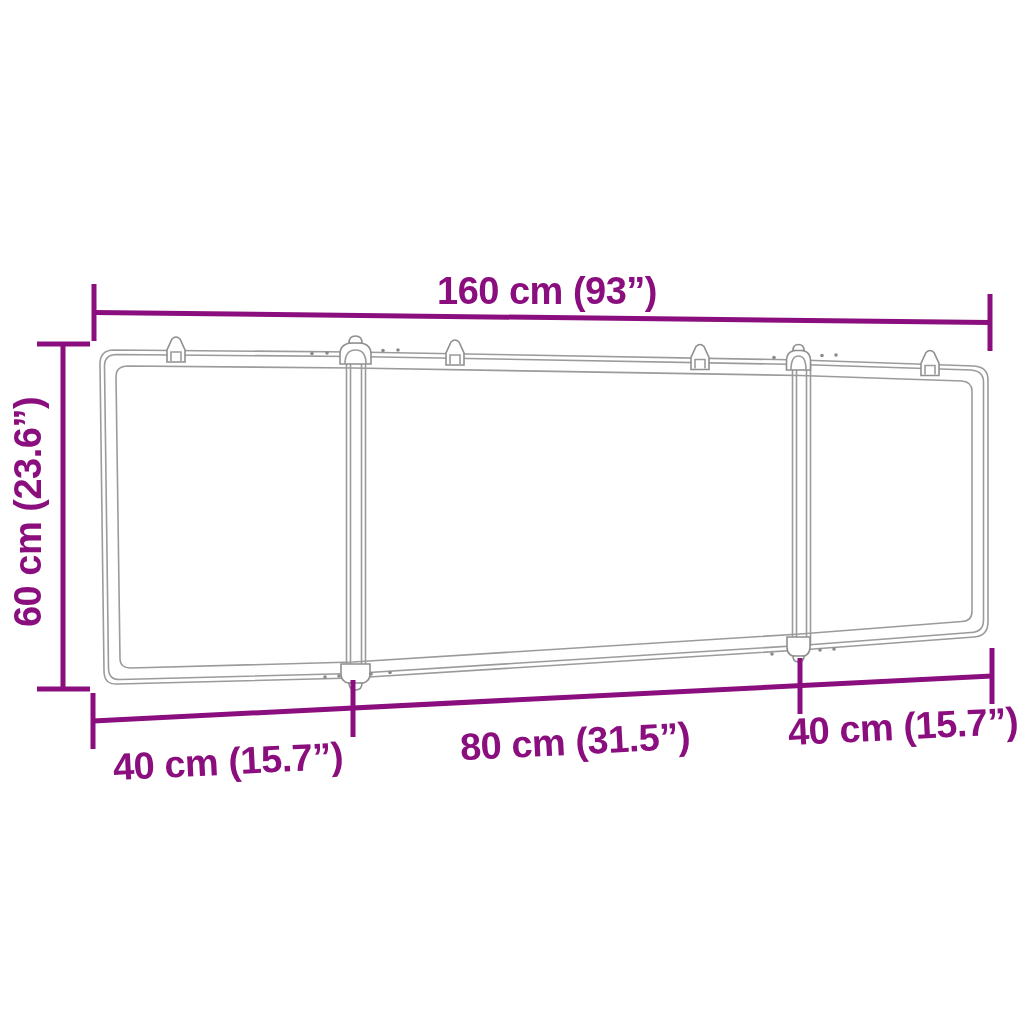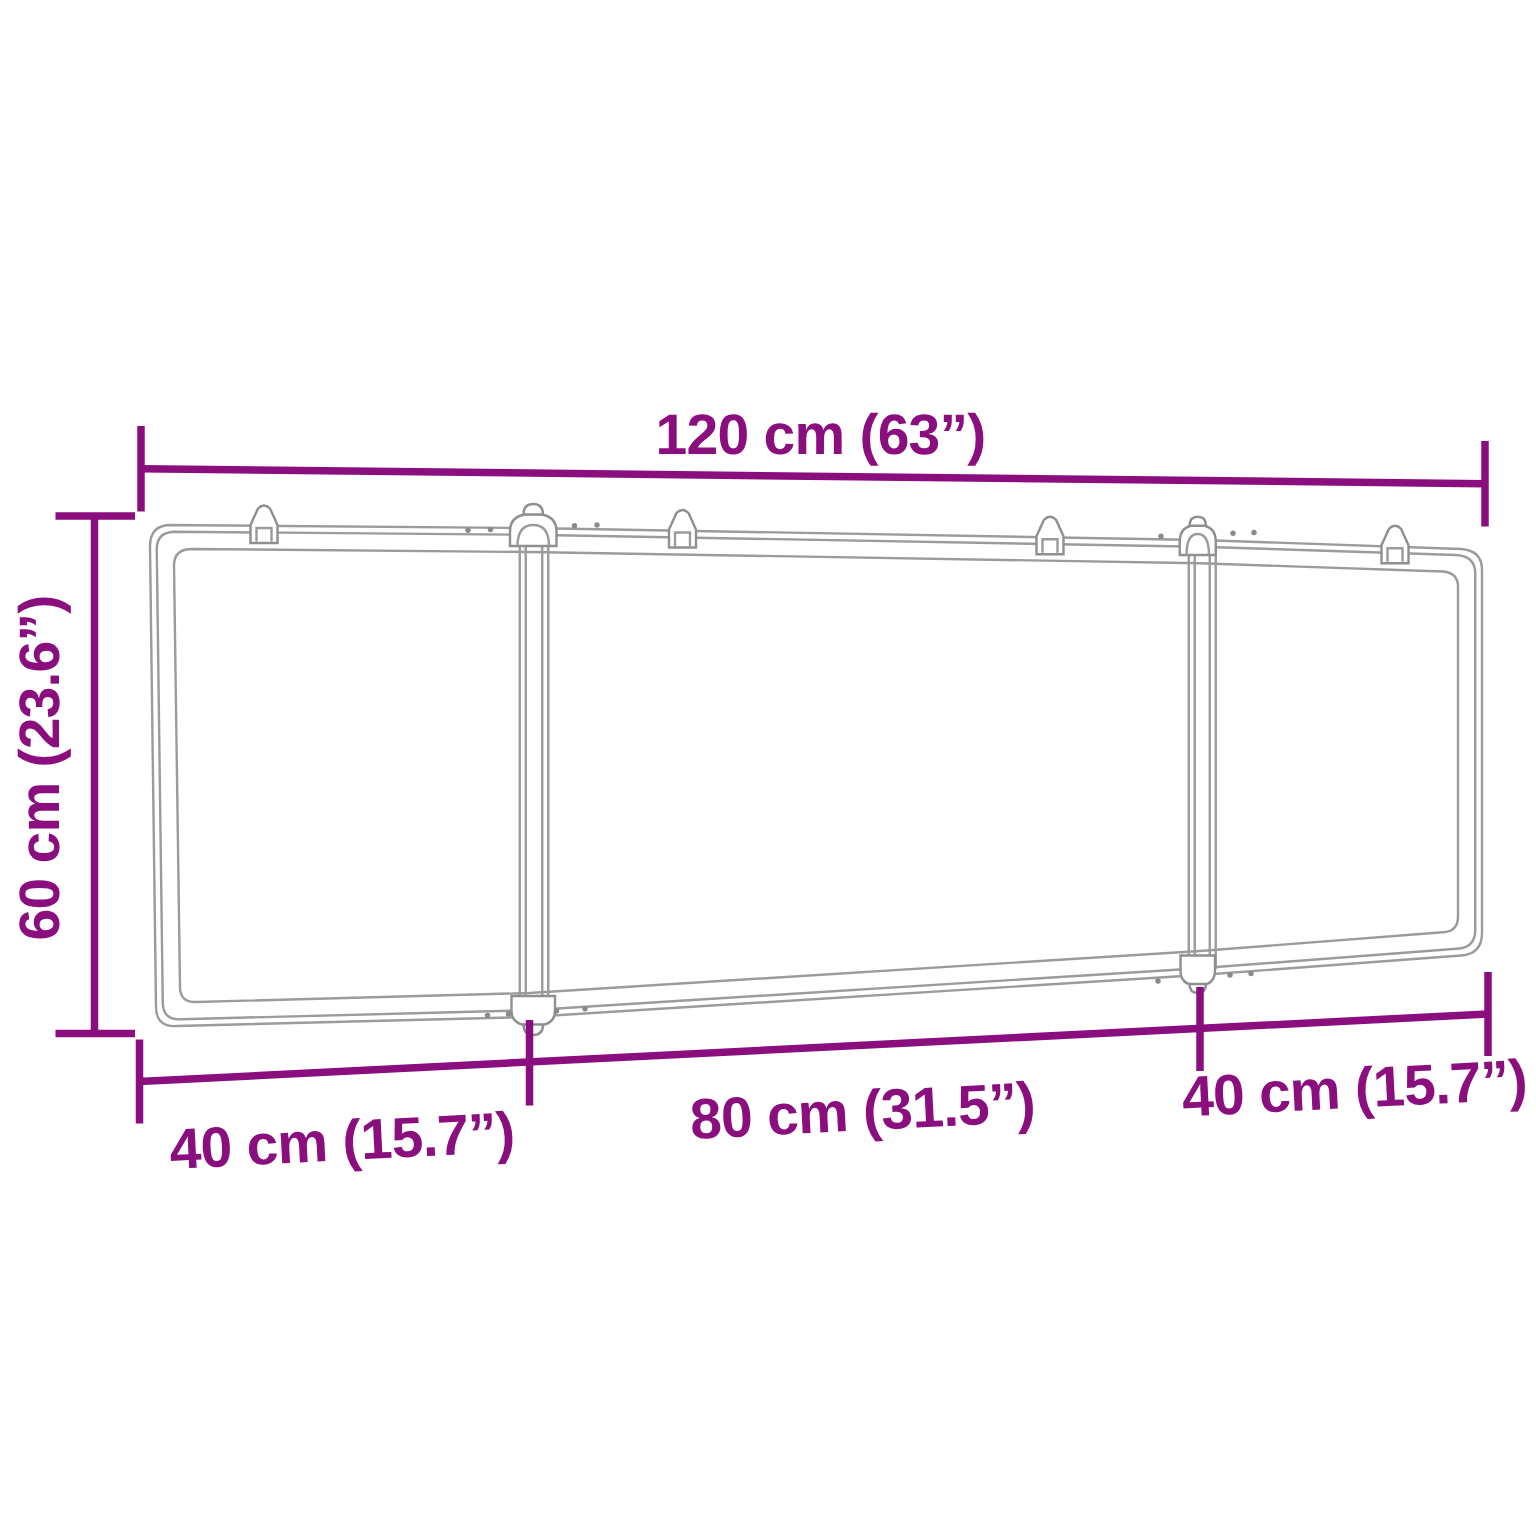--- a/index.html
+++ b/index.html
@@ -144,21 +144,21 @@
 
     <g>
       <line class="dim" x1="93" y1="721" x2="992" y2="676"></line>
       <line class="dim" x1="93" y1="693" x2="93" y2="749"></line>
       <line class="dim" x1="353" y1="680" x2="353" y2="737"></line>
       <line class="dim" x1="800" y1="658" x2="800" y2="714"></line>
       <line class="dim" x1="992" y1="648" x2="992" y2="704"></line>
     </g>
   </svg>
 
-  <div class="dim-label" style="left:547px; top:291px;">120 cm (63”)</div>
+  <div class="dim-label" style="left:547px; top:291px;">160 cm (93”)</div>
 
   <div class="dim-label rot-left" style="left:28px; top:512px;">60 cm (23.6”)</div>
 
   <div class="dim-label tilt" style="left:228px; top:762px;">40 cm (15.7”)</div>
 
   <div class="dim-label tilt" style="left:575px; top:742px;">80 cm (31.5”)</div>
 
   <div class="dim-label tilt" style="left:903px; top:727px;">40 cm (15.7”)</div>
 
 </div>

